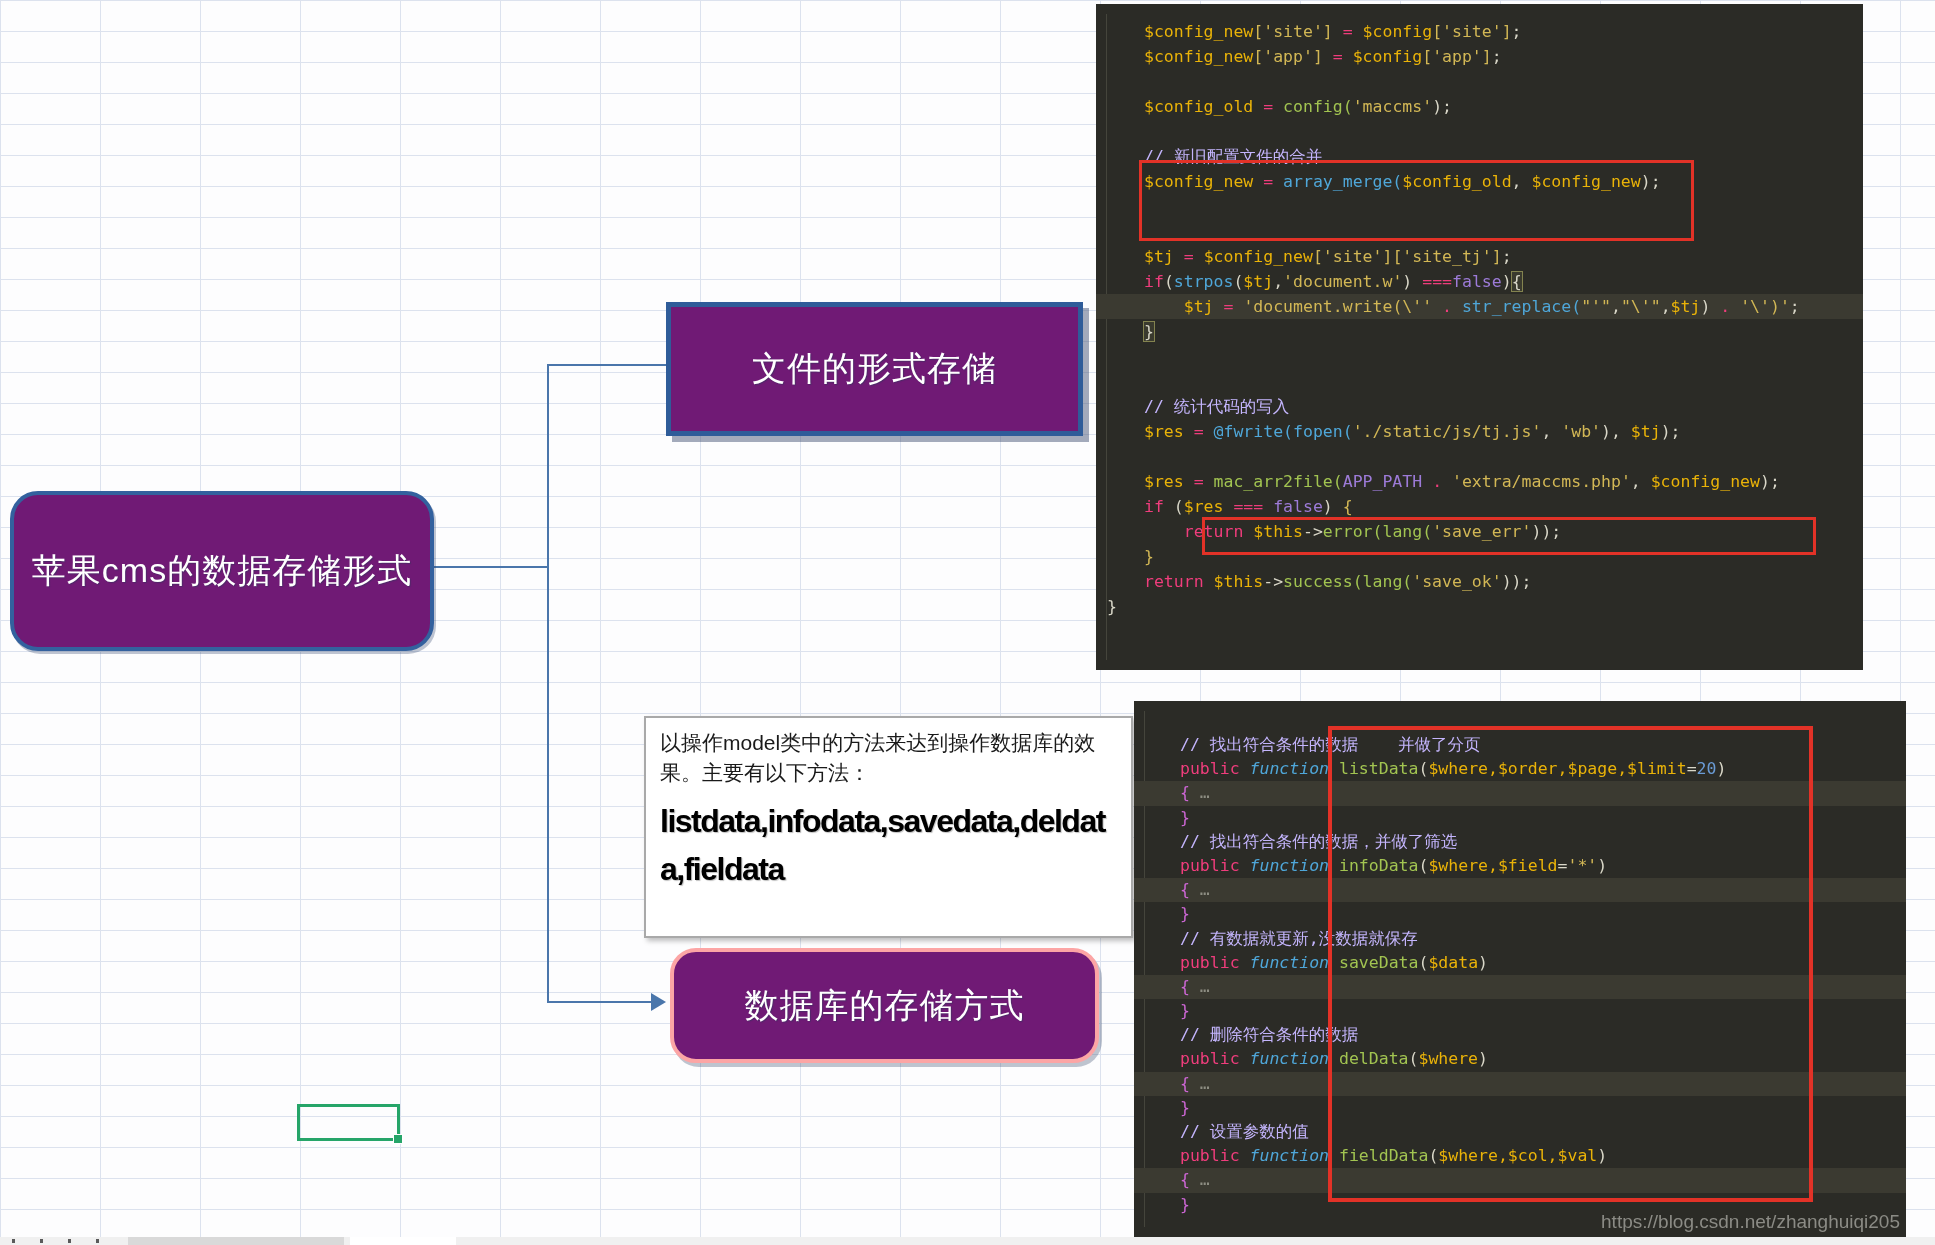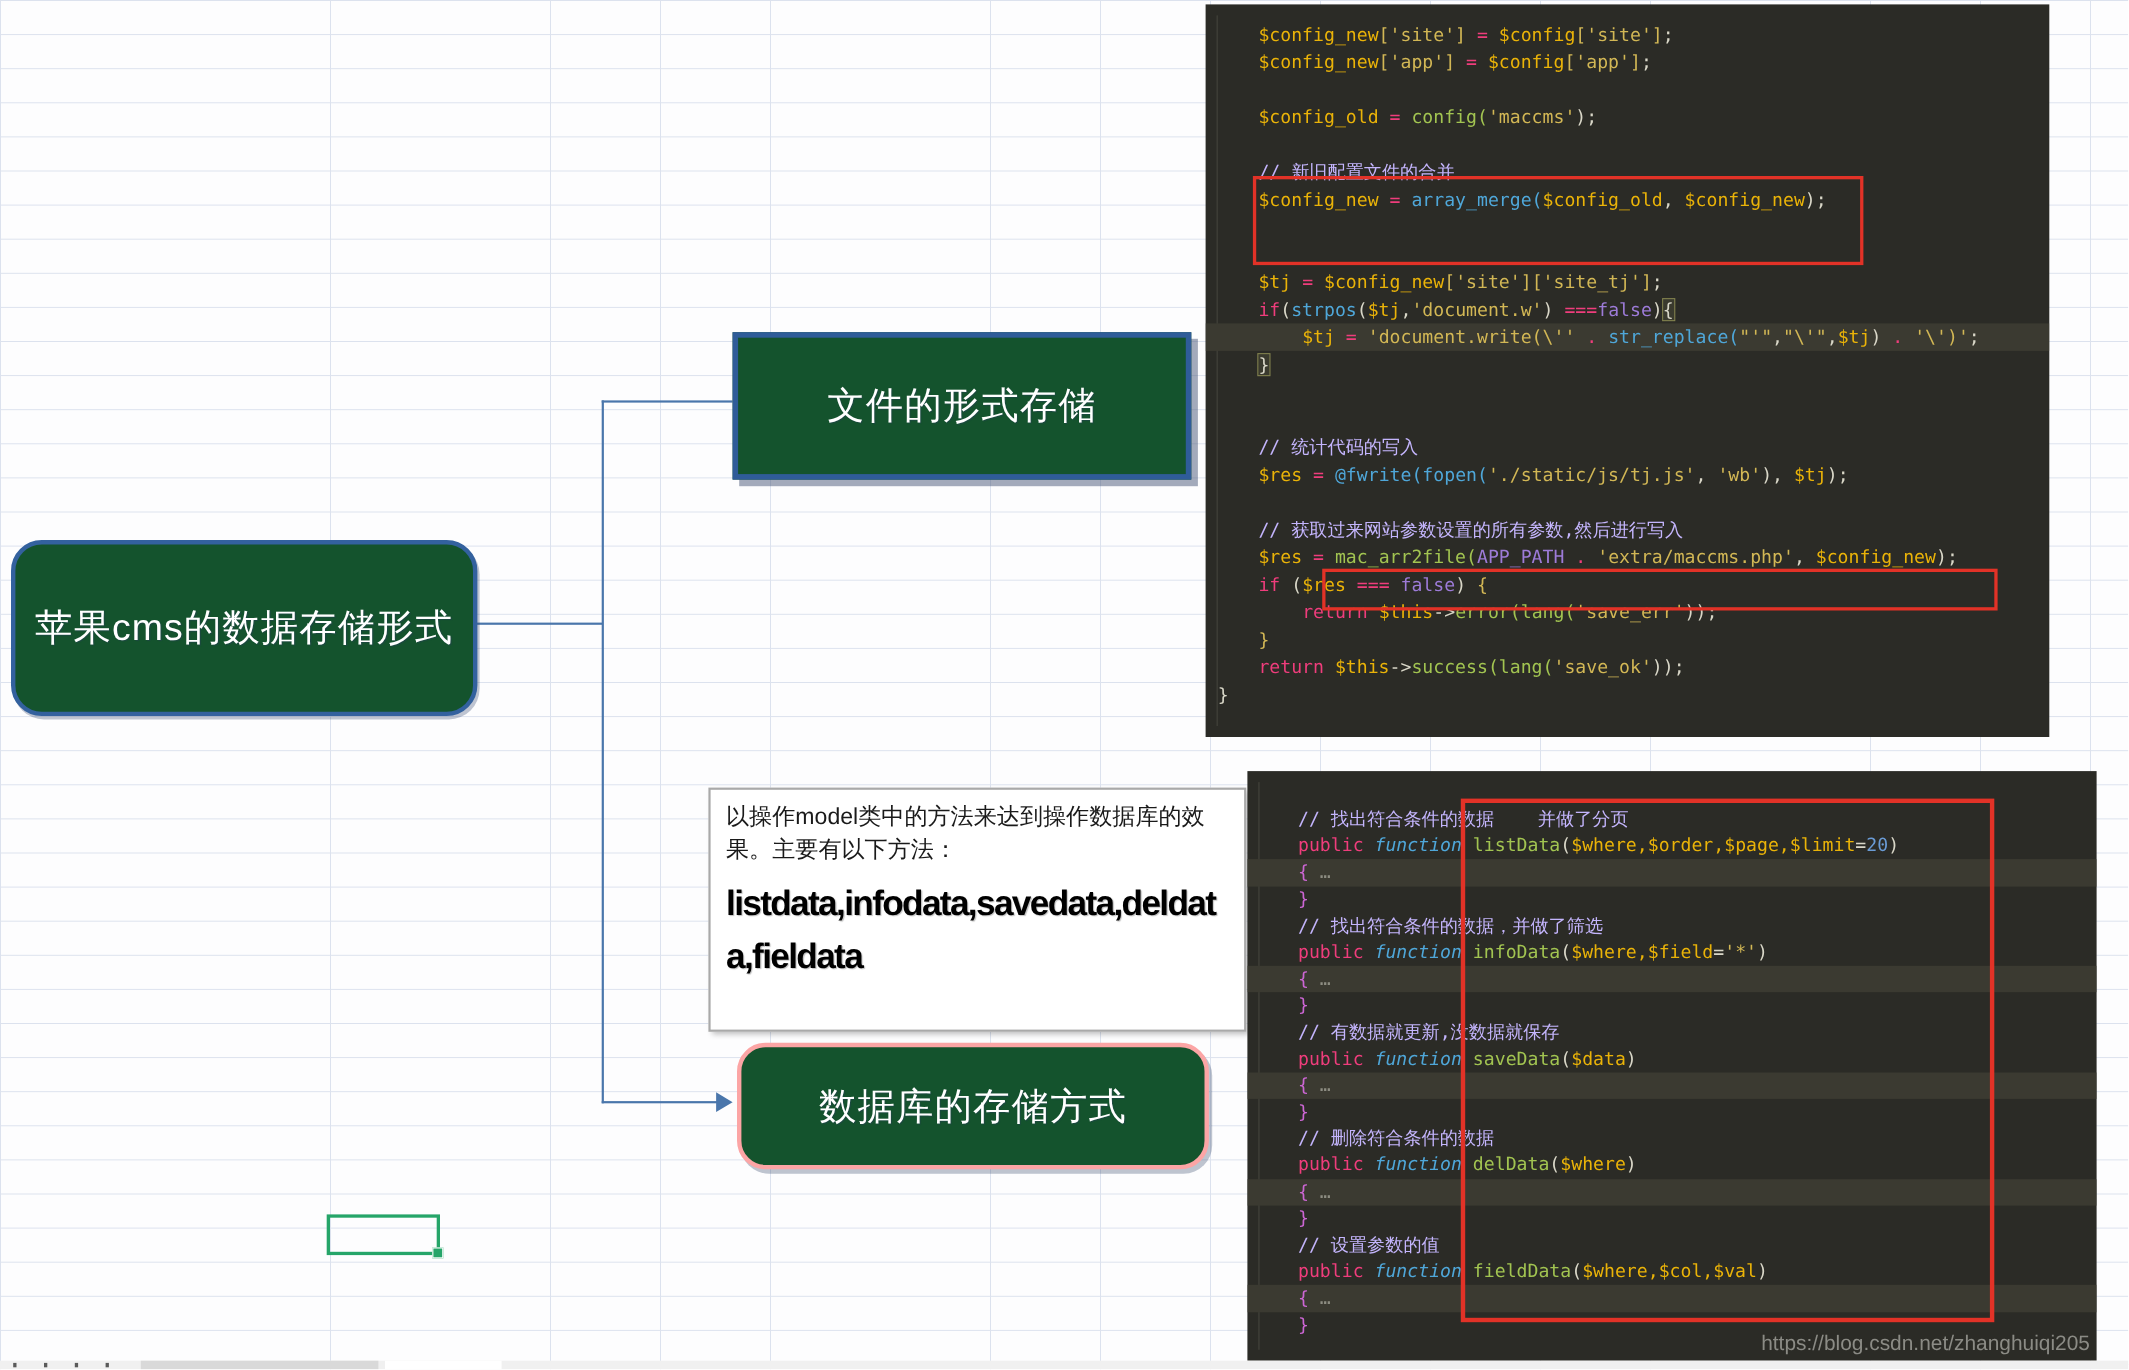--- a/index.html
+++ b/index.html
@@ -4,21 +4,21 @@
 <style>
   html,body{margin:0;padding:0;background:#ffffff;}
   .canvas{position:relative;width:1935px;height:1245px;overflow:hidden;background:#fdfdfe;
           font-family:"Liberation Sans",sans-serif;}
   .grid-bg{position:absolute;inset:0;
     background-image:linear-gradient(to right,#dce2ee 1px,transparent 1px),
                      linear-gradient(to bottom,#dce2ee 1px,transparent 1px);
     background-size:100px 31px;}
   
   .shape{position:absolute;display:flex;align-items:center;justify-content:center;
-         background:#14532d;color:#ffffff;text-align:center;}
+         background:#701a75;color:#ffffff;text-align:center;}
   .shape .lbl{font-size:34px;letter-spacing:1px;text-shadow:1px 1px 1px rgba(40,60,90,.45);}
   #root-box{left:10px;top:491px;width:416px;height:152px;border:4px solid #33619e;border-radius:28px;
             box-shadow:2px 3px 0 rgba(45,65,105,.30);}
   #file-box{left:666px;top:302px;width:407px;height:124px;border:5px solid #2f5c99;
             box-shadow:6px 6px 0 rgba(73,88,120,.50);}
   #db-box{left:670px;top:948px;width:421px;height:107px;border:4px solid #fca5a5;border-radius:26px;
           box-shadow:3px 4px 0 rgba(73,88,120,.35);}
   
   #note-box{position:absolute;left:644px;top:716px;width:489px;height:222px;background:#ffffff;
             border:2px solid #a9a9a9;box-shadow:3px 3px 5px rgba(0,0,0,.25);
@@ -113,21 +113,20 @@
         <div class="cl">&nbsp;</div>
         <div class="cl"><span class="tk-v">$tj</span><span class="tk-w"> </span><span class="tk-k">=</span><span class="tk-w"> </span><span class="tk-v">$config_new</span><span class="tk-br">[</span><span class="tk-s">'site'</span><span class="tk-br">][</span><span class="tk-s">'site_tj'</span><span class="tk-br">]</span><span class="tk-w">;</span></div>
         <div class="cl"><span class="tk-k">if</span><span class="tk-w">(</span><span class="tk-fb">strpos</span><span class="tk-w">(</span><span class="tk-v">$tj</span><span class="tk-w">,</span><span class="tk-s">'document.w'</span><span class="tk-w">) </span><span class="tk-k">===</span><span class="tk-p">false</span><span class="tk-w">)</span><span class="tk-bm">{</span></div>
         <div class="cl hl"><span class="tk-w">    </span><span class="tk-v">$tj</span><span class="tk-w"> </span><span class="tk-k">=</span><span class="tk-w"> </span><span class="tk-s">'document.write(\''</span><span class="tk-w"> </span><span class="tk-k">.</span><span class="tk-w"> </span><span class="tk-fb">str_replace(</span><span class="tk-s">"'"</span><span class="tk-w">,</span><span class="tk-s">"\'"</span><span class="tk-w">,</span><span class="tk-v">$tj</span><span class="tk-w">) </span><span class="tk-k">.</span><span class="tk-w"> </span><span class="tk-s">'\')'</span><span class="tk-w">;</span></div>
         <div class="cl"><span class="tk-bm">}</span></div>
         <div class="cl">&nbsp;</div>
         <div class="cl">&nbsp;</div>
         <div class="cl"><span class="tk-c">// 统计代码的写入</span></div>
         <div class="cl"><span class="tk-v">$res</span><span class="tk-w"> </span><span class="tk-k">=</span><span class="tk-w"> </span><span class="tk-fb">@fwrite(</span><span class="tk-fb">fopen(</span><span class="tk-s">'./static/js/tj.js'</span><span class="tk-w">, </span><span class="tk-s">'wb'</span><span class="tk-w">), </span><span class="tk-v">$tj</span><span class="tk-w">);</span></div>
         <div class="cl">&nbsp;</div>
-        <div class="cl"><span class="tk-c">// 获取过来网站参数设置的所有参数,然后进行写入</span></div>
         <div class="cl"><span class="tk-v">$res</span><span class="tk-w"> </span><span class="tk-k">=</span><span class="tk-w"> </span><span class="tk-fg">mac_arr2file(</span><span class="tk-p">APP_PATH</span><span class="tk-w"> </span><span class="tk-k">.</span><span class="tk-w"> </span><span class="tk-s">'extra/maccms.php'</span><span class="tk-w">, </span><span class="tk-v">$config_new</span><span class="tk-w">);</span></div>
         <div class="cl"><span class="tk-k">if</span><span class="tk-w"> (</span><span class="tk-v">$res</span><span class="tk-w"> </span><span class="tk-k">===</span><span class="tk-w"> </span><span class="tk-p">false</span><span class="tk-w">) </span><span class="tk-br">{</span></div>
         <div class="cl"><span class="tk-w">    </span><span class="tk-k">return</span><span class="tk-w"> </span><span class="tk-v">$this</span><span class="tk-w">-&gt;</span><span class="tk-fg">error(</span><span class="tk-fg">lang(</span><span class="tk-s">'save_err'</span><span class="tk-w">));</span></div>
         <div class="cl"><span class="tk-br">}</span></div>
         <div class="cl"><span class="tk-k">return</span><span class="tk-w"> </span><span class="tk-v">$this</span><span class="tk-w">-&gt;</span><span class="tk-fg">success(</span><span class="tk-fg">lang(</span><span class="tk-s">'save_ok'</span><span class="tk-w">));</span></div>
         <div class="cl out"><span class="tk-w">}</span></div>
       </div>
   </div>
   <div class="code-panel" id="panel-bottom">
     <div class="code" id="code-bottom">

